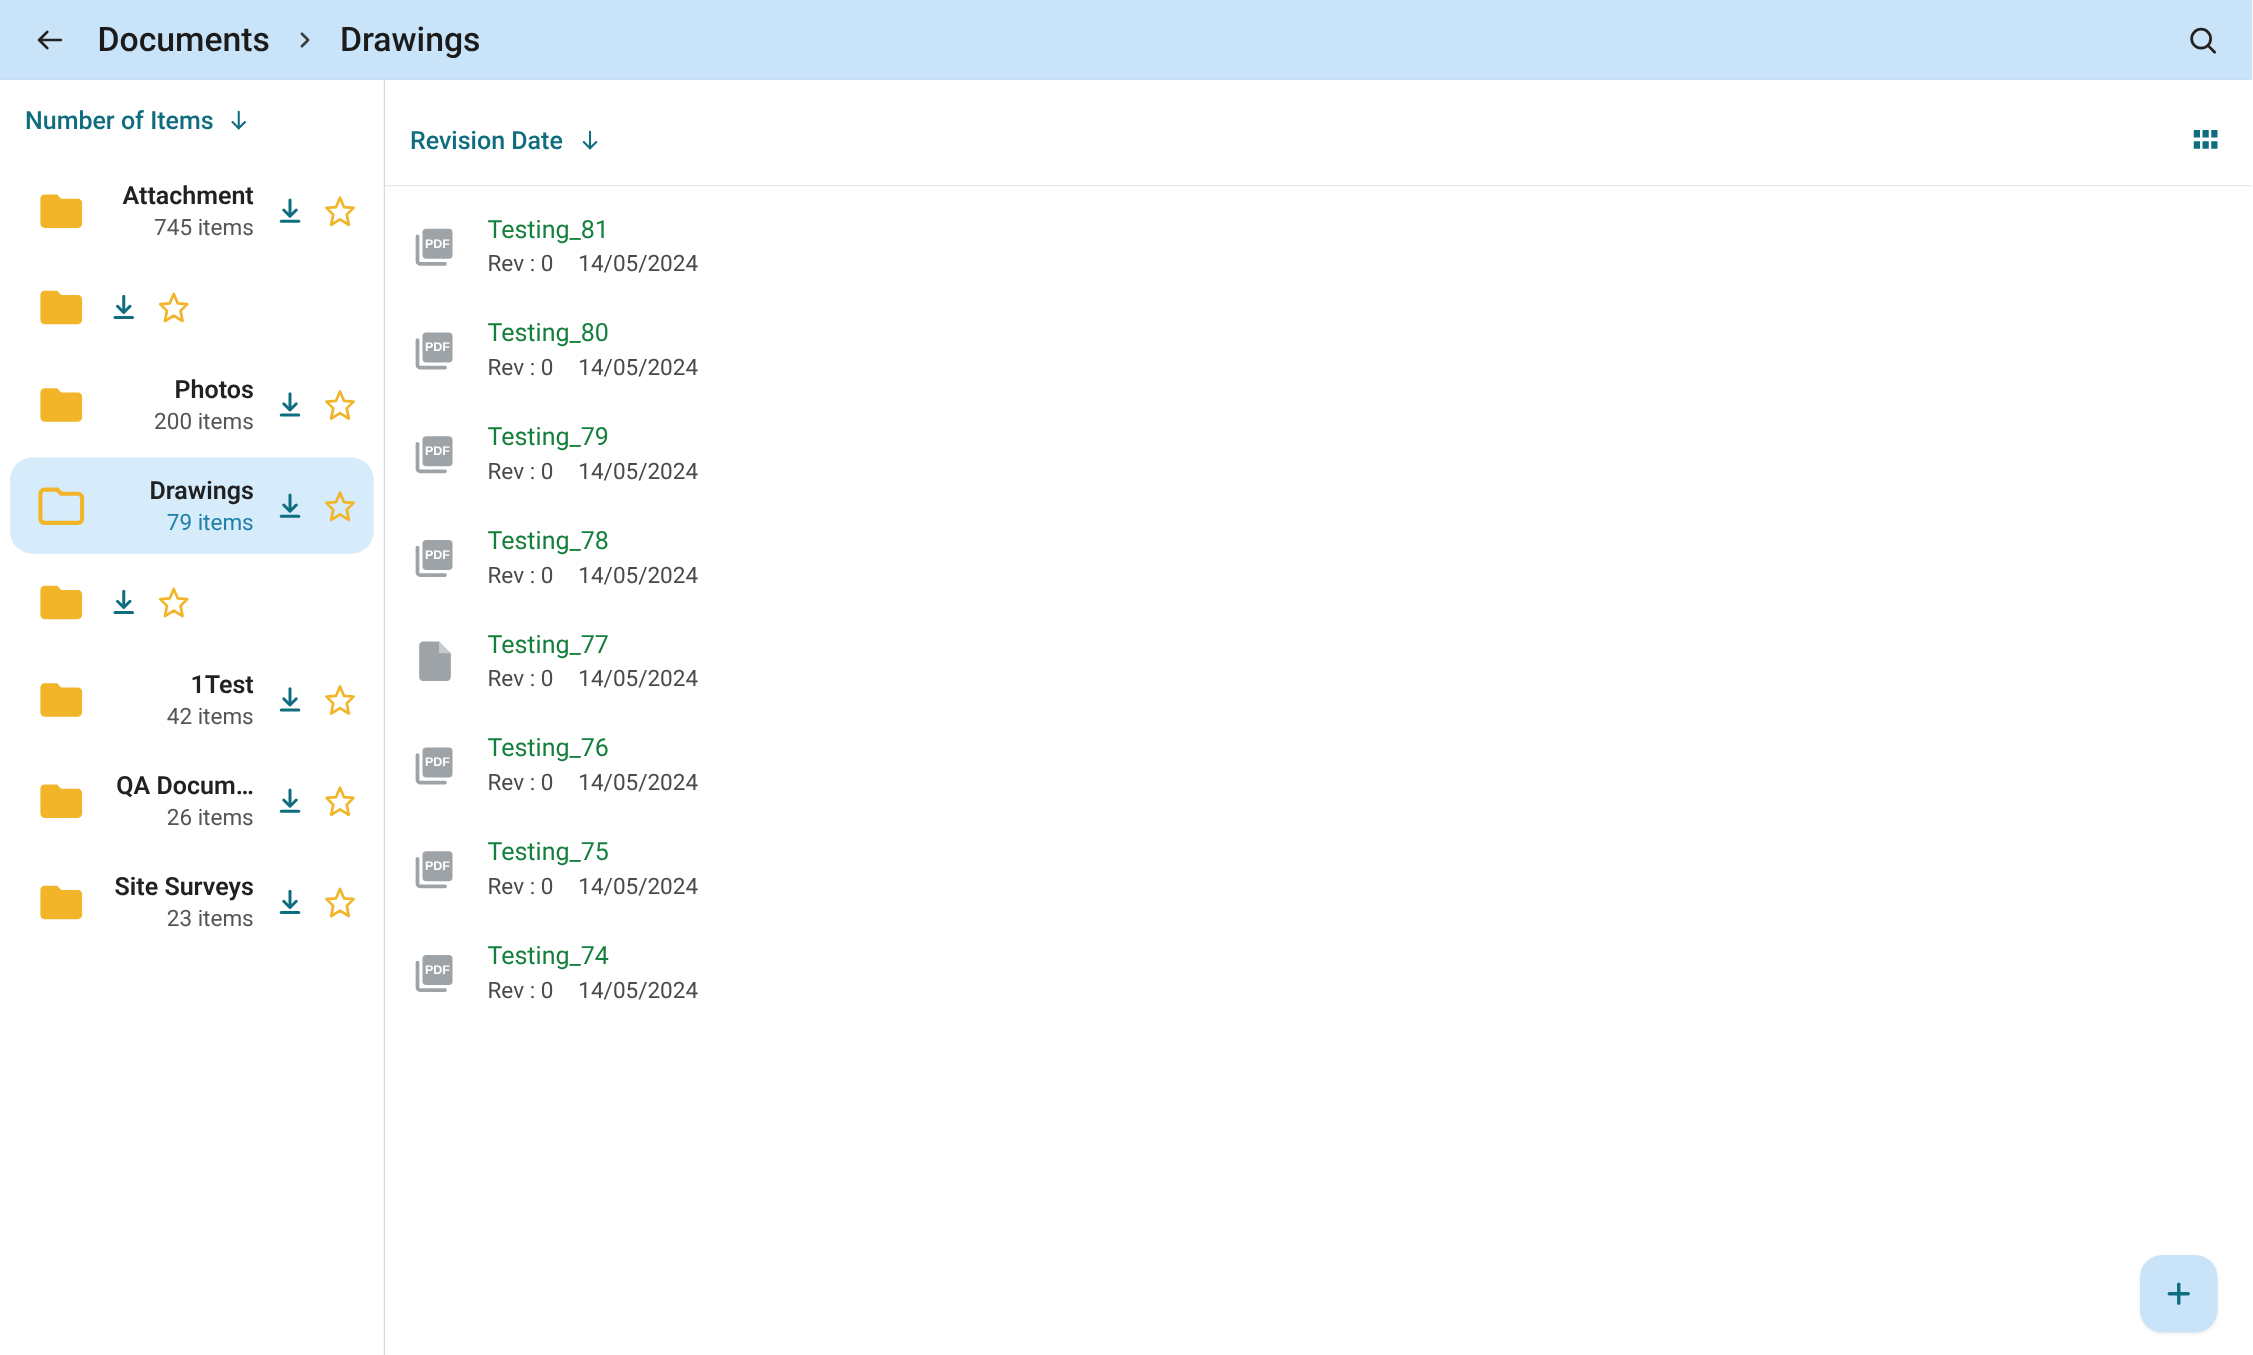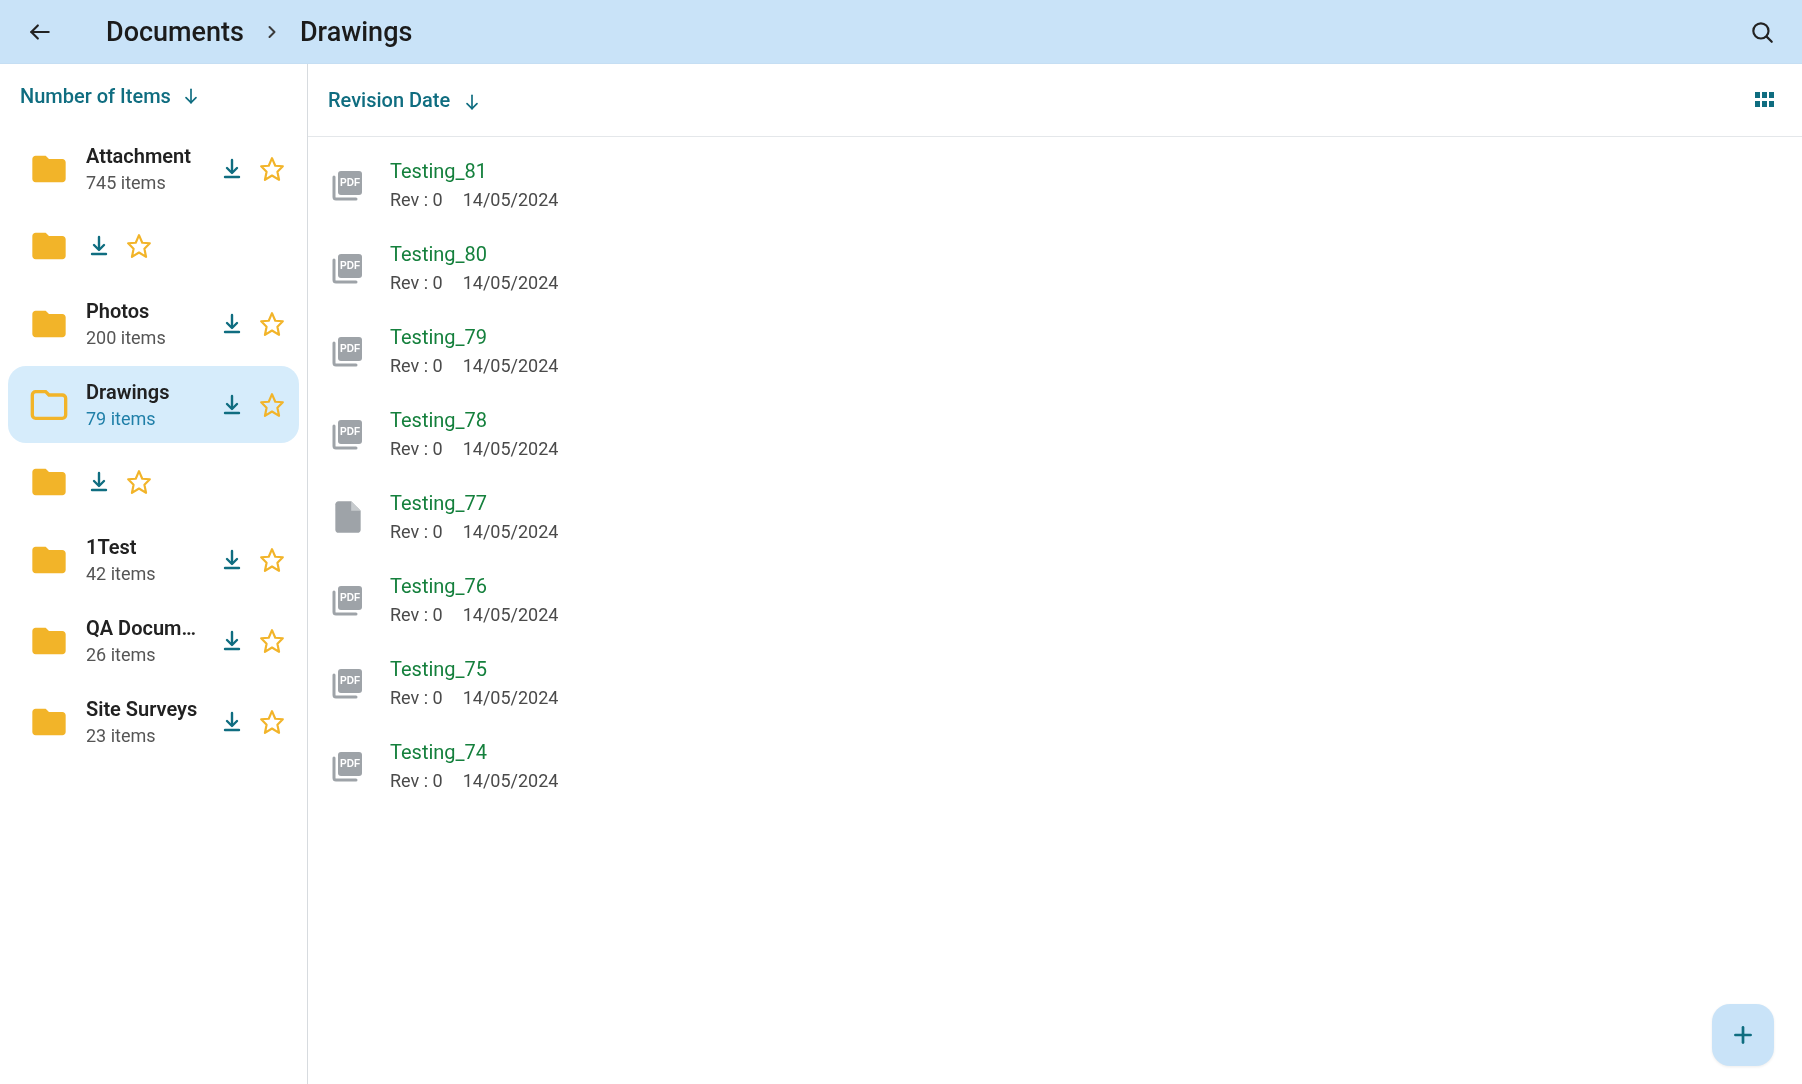--- a/index.html
+++ b/index.html
@@ -1,47 +1,47 @@
 <!DOCTYPE html>
 <html><head>
 <meta charset="utf-8">
 <style>
   * { box-sizing: border-box; margin: 0; padding: 0; }
   html, body { height: 100%; font-family: -apple-system, BlinkMacSystemFont, "Segoe UI", Roboto, Arial, sans-serif; background:#fff; color:#222; }
   .app { display:flex; flex-direction:column; height:100%; width:100%; }
 
   
-  .topbar { background:#c9e3f8; height:64px; display:flex; align-items:center; padding:16px 20px; border-bottom:1px solid rgba(0,0,0,0.02);gap:28px;}
+  .topbar { background:#c9e3f8; height:64px; display:flex; align-items:center; padding:16px 20px; border-bottom:1px solid rgba(0,0,0,0.02);}
   .back-btn { width:40px; height:40px; display:flex; align-items:center; justify-content:center; cursor:pointer; border-radius:50%; }
   .breadcrumb { display:flex; align-items:center; margin-left:18px; font-size:27px; font-weight:500; color:#1b1b1b; gap:18px; }
   .breadcrumb .chev { color:#3b3b3b; font-size:26px; font-weight:400; }
   .search-btn { margin-left:auto; width:40px; height:40px; display:flex; align-items:center; justify-content:center; cursor:pointer; }
 
   .body { flex:1; display:flex; overflow:hidden; }
 
   
   .sidebar { width:308px; border-right:1px solid #d7dbdf; overflow-y:auto; padding-bottom:20px; }
   .sidebar-header { display:flex; align-items:center; gap:10px; padding:20px 20px 18px 20px; }
   .sidebar-header .label { color:#0f6d80; font-size:20px; font-weight:500; }
   .sidebar-header .arrow { color:#0f6d80; }
 
   .folder-row { display:flex; align-items:center; gap:16px; padding:14px 14px 14px 20px; border-radius:18px; margin:4px 8px; cursor:pointer; }
   .folder-row.selected { background:#d6ecfb; }
   .folder-icon { width:42px; height:42px; flex-shrink:0; display:flex; align-items:center; justify-content:center; }
-  .folder-text { flex:1; min-width:0; }
+  .folder-text { flex:1; min-width:0;text-align:right; }
   .folder-name { font-size:20px; font-weight:600; color:#212121; white-space:nowrap; overflow:hidden; text-overflow:ellipsis; max-width:130px; }
   .folder-row.selected .folder-name { color:#212121; }
   .folder-count { font-size:18px; color:#555; margin-top:4px; }
   .folder-row.selected .folder-count { color:#1f7fa8; }
   .row-actions { display:flex; align-items:center; gap:14px; }
   .dl-icon, .star-icon { width:26px; height:26px; display:flex; align-items:center; justify-content:center; cursor:pointer; }
 
   
   .main { flex:1; display:flex; flex-direction:column; overflow:hidden; position:relative; }
-  .main-header { display:flex; align-items:flex-end; padding:24px 26px 24px 20px; border-bottom:1px solid #e4e7ea; }
+  .main-header { display:flex; align-items:center; padding:24px 26px 24px 20px; border-bottom:1px solid #e4e7ea;margin-top:12px; }
   .main-header .label { color:#0f6d80; font-size:20px; font-weight:500; }
   .main-header .arrow { color:#0f6d80; margin-left:12px; }
   .view-toggle { margin-left:auto; cursor:pointer; color:#0f6d80; }
 
   .file-list { flex:1; overflow-y:auto; padding:6px 0 40px 0; }
   .file-row { display:flex; align-items:center; gap:22px; padding:16px 20px; cursor:pointer; }
   .file-icon { width:40px; height:40px; flex-shrink:0; display:flex; align-items:center; justify-content:center; }
   .file-text { display:flex; flex-direction:column; gap:6px; }
   .file-name { font-size:20px; font-weight:400; color:#15803d; }
   .file-meta { font-size:18px; color:#4a4a4a; display:flex; gap:20px; }

